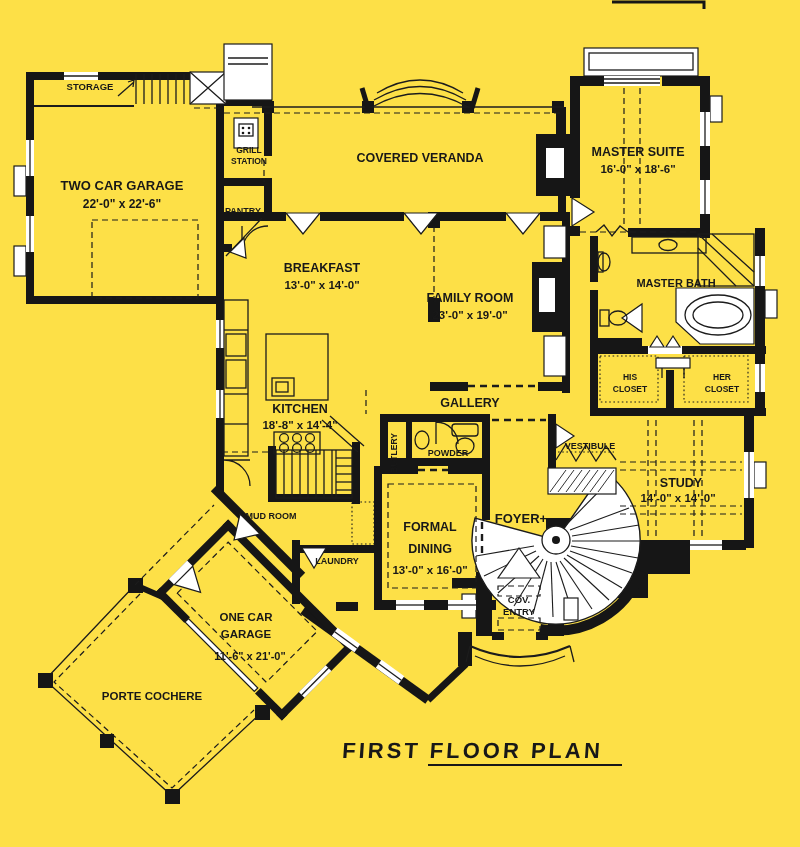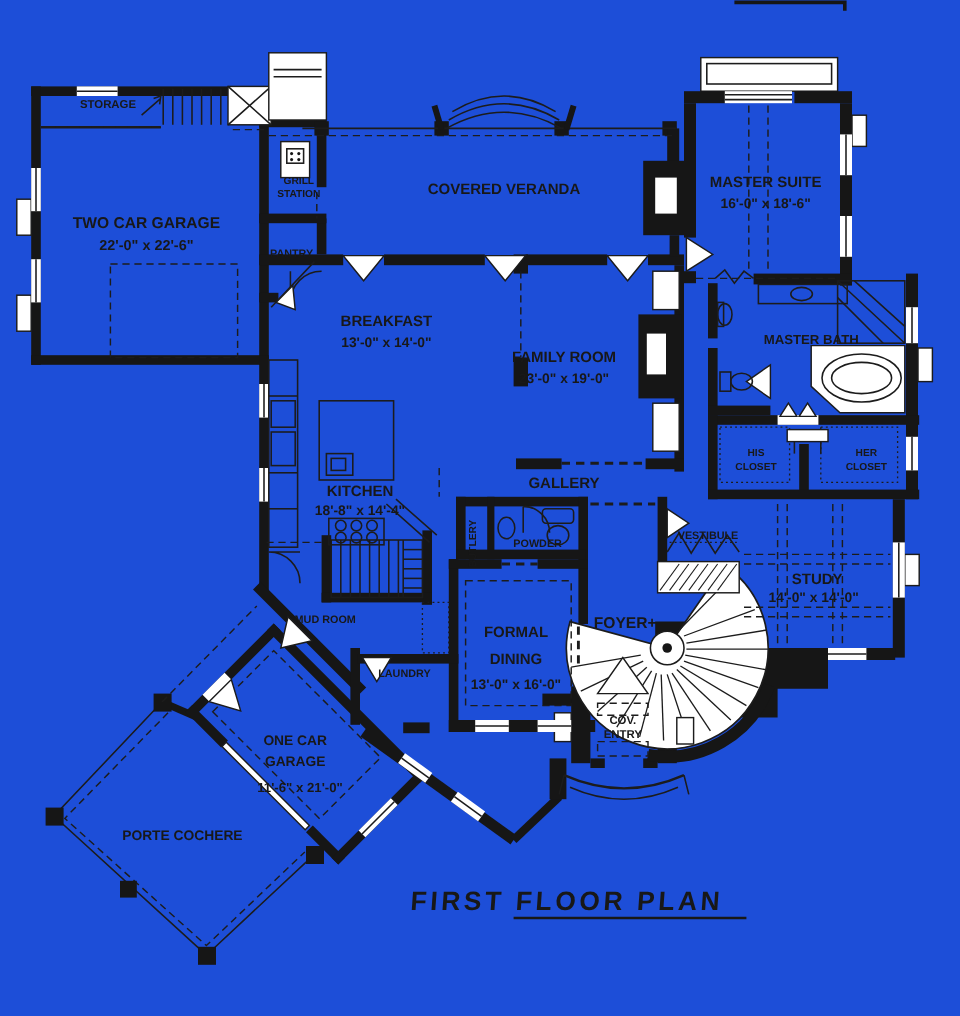--- a/index.html
+++ b/index.html
@@ -1,16 +1,16 @@
 <!DOCTYPE html>
 <html><head>
 <meta charset="utf-8">
 <style>
   html,body{margin:0;padding:0;background:#fff;}
-  .plan-wrap{width:800px;height:847px;background:#1d4ed8;position:relative;overflow:hidden;}
+  .plan-wrap{width:800px;height:847px;background:#fde047;position:relative;overflow:hidden;}
   svg{display:block;}
   .wall{fill:#161616;}
   .thin{stroke:#1c1c1c;stroke-width:1.3;fill:none;}
   .thin2{stroke:#1c1c1c;stroke-width:2;fill:none;}
   .wfill{fill:#ffffff;}
   .wbox{fill:#ffffff;stroke:#1c1c1c;stroke-width:1.2;}
   .dash{stroke:#1c1c1c;stroke-width:1.2;stroke-dasharray:6 4;fill:none;}
   .dashb{stroke:#1c1c1c;stroke-width:2.4;stroke-dasharray:7 5;fill:none;}
   .dot{stroke:#1c1c1c;stroke-width:1.1;stroke-dasharray:1.6 2.6;fill:none;}
   .lbl{font-family:"Liberation Sans",sans-serif;font-weight:bold;fill:#181818;text-anchor:middle;}

